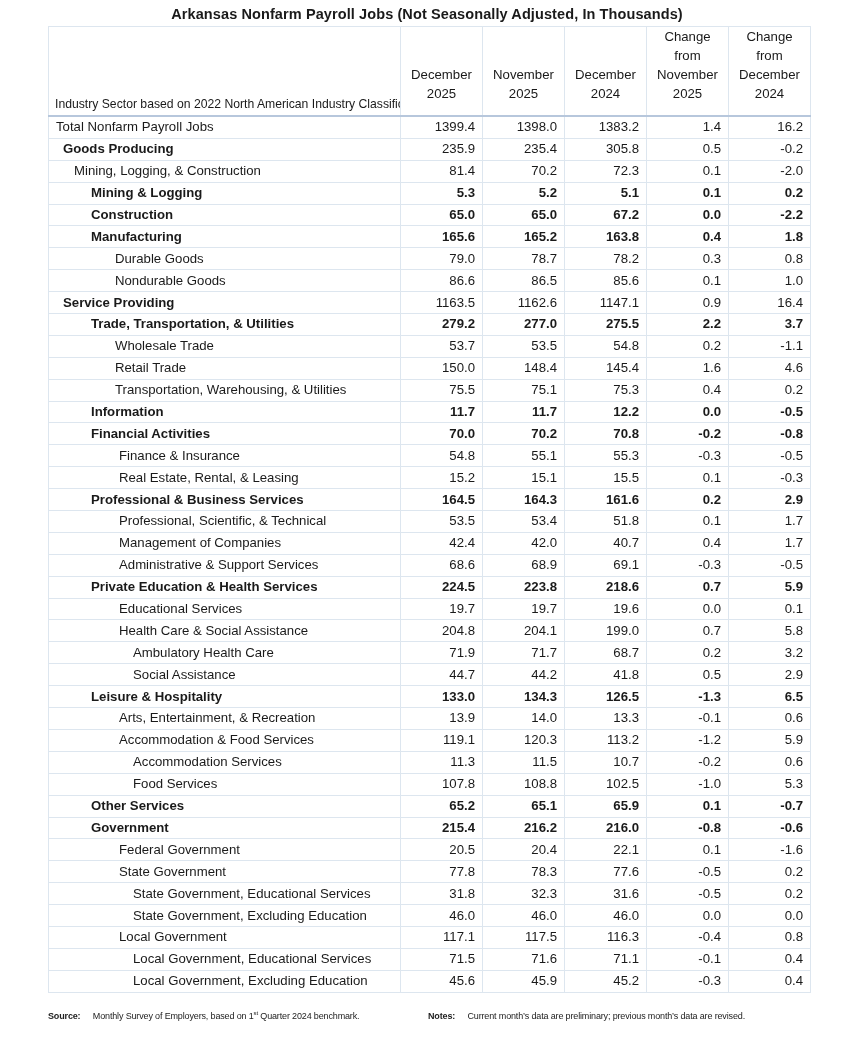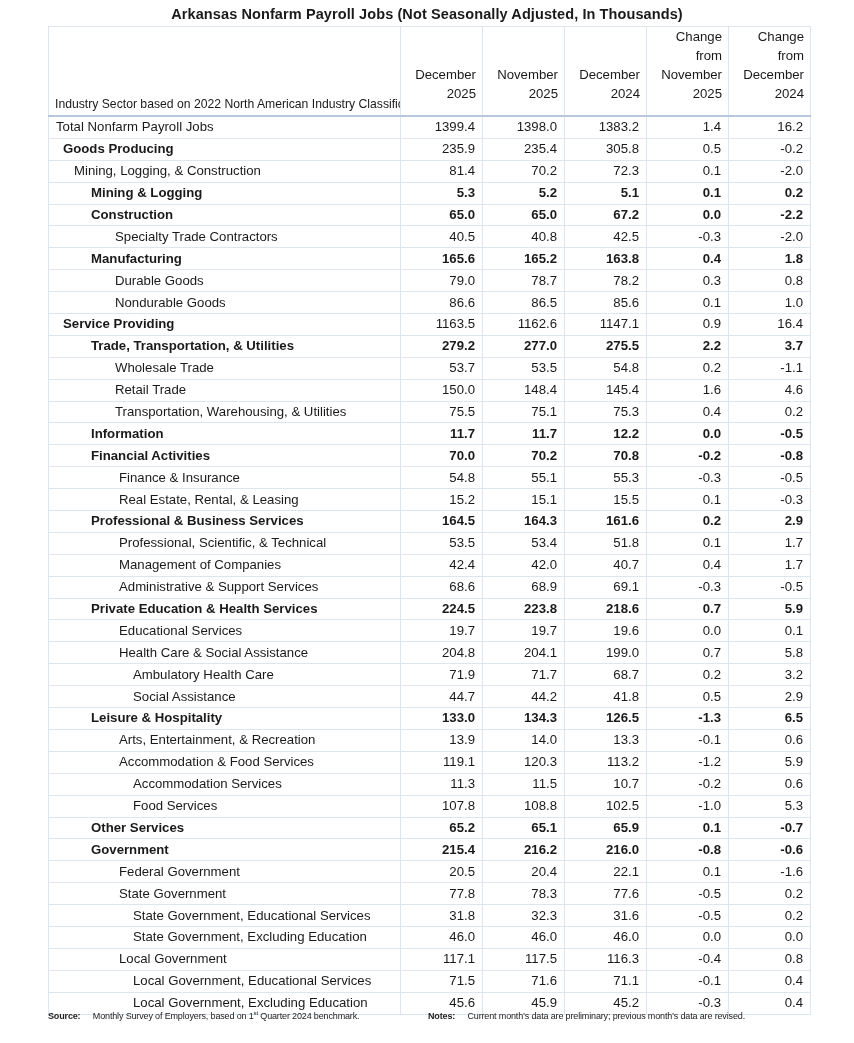--- a/index.html
+++ b/index.html
@@ -16,21 +16,21 @@
       border-collapse: collapse; table-layout: fixed;
       width: 762px;
     }
     table.payroll col.c0 { width: 352px; }
     table.payroll col.cn { width: 82px; }
     table.payroll th, table.payroll td {
       border: 1px solid #dde6ef; padding: 0 6px 0 6px;
       font-size: 13.2px; white-space: nowrap; overflow: hidden;
     }
     table.payroll thead th {
-      font-weight: normal; vertical-align: bottom; text-align: right;
+      font-weight: normal; vertical-align: bottom; text-align: center;
       height: 76px; line-height: 19px; padding-bottom: 12px;
       border-bottom: 2px solid #b7c7dc;
     }
     table.payroll thead th.sector-h {
       text-align: center; font-size: 12.2px; line-height: 17px; padding-bottom: 2px;
     }
     table.payroll tbody td { height: 20.9px; line-height: 20px; }
     table.payroll tbody td.num { text-align: right; padding-right: 7px; }
     table.payroll tbody td.label { text-align: left; padding-left: 7px; margin-left: 12px; }
     tr.bold td { font-weight: bold; }
@@ -109,28 +109,20 @@
         <td class="num">0.2</td>
       </tr>
       <tr class="bold">
         <td class="label ind-3">Construction</td>
         <td class="num">65.0</td>
         <td class="num">65.0</td>
         <td class="num">67.2</td>
         <td class="num">0.0</td>
         <td class="num">-2.2</td>
       </tr>
-      <tr>
-        <td class="label ind-4">Specialty Trade Contractors</td>
-        <td class="num">40.5</td>
-        <td class="num">40.8</td>
-        <td class="num">42.5</td>
-        <td class="num">-0.3</td>
-        <td class="num">-2.0</td>
-      </tr>
       <tr class="bold">
         <td class="label ind-3">Manufacturing</td>
         <td class="num">165.6</td>
         <td class="num">165.2</td>
         <td class="num">163.8</td>
         <td class="num">0.4</td>
         <td class="num">1.8</td>
       </tr>
       <tr>
         <td class="label ind-4">Durable Goods</td>

